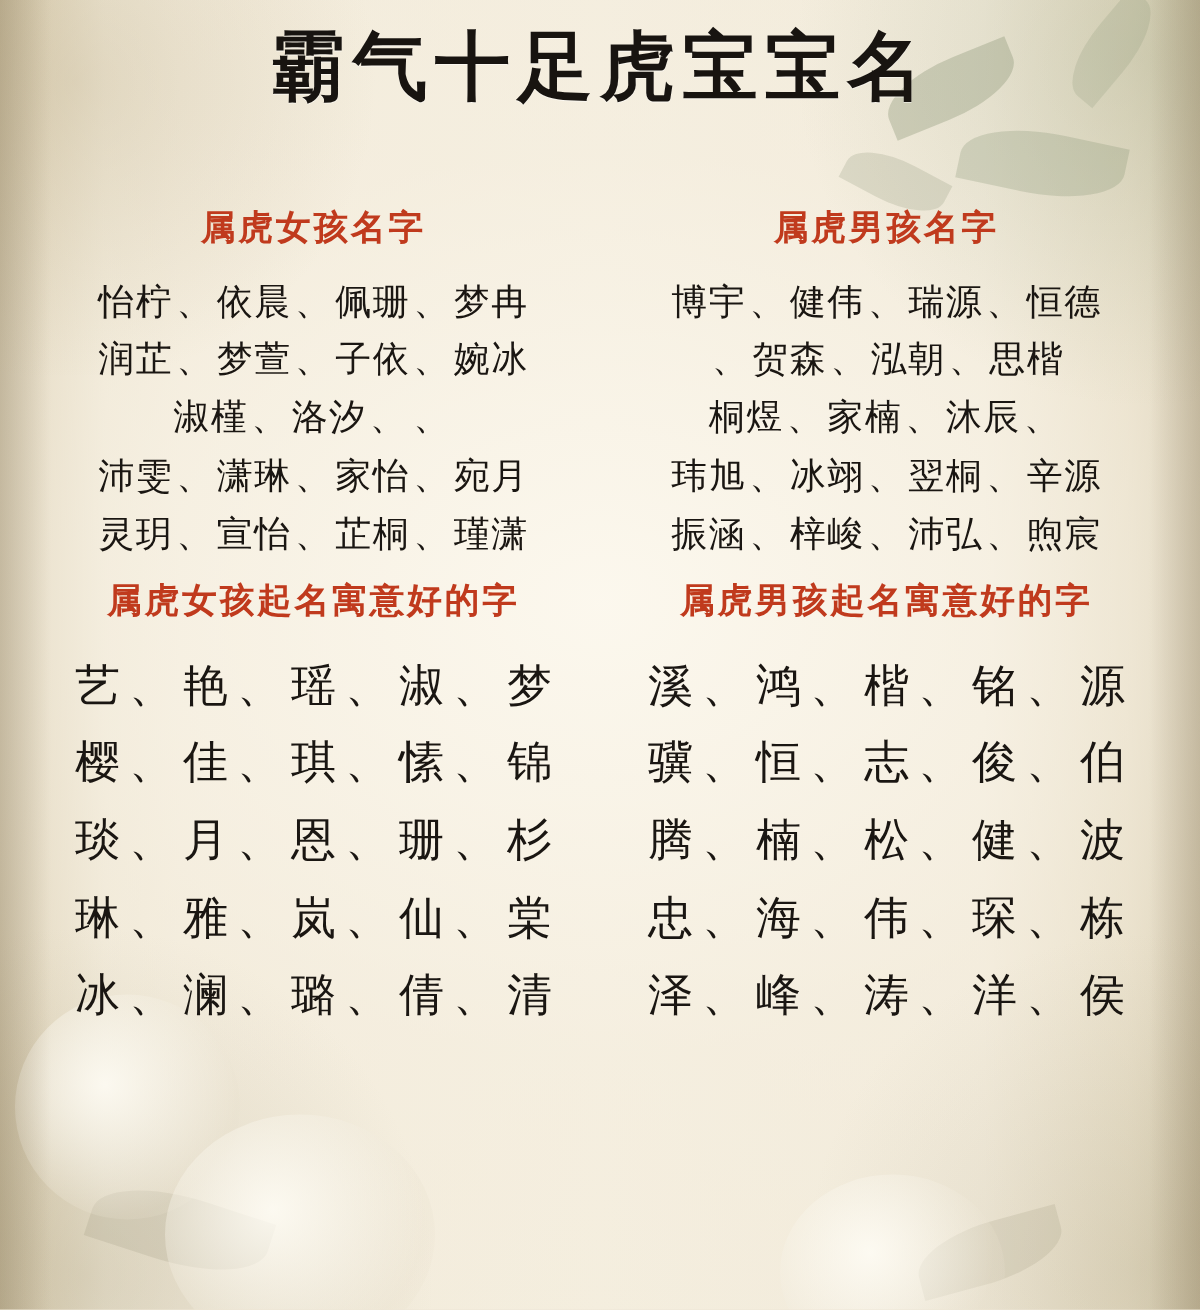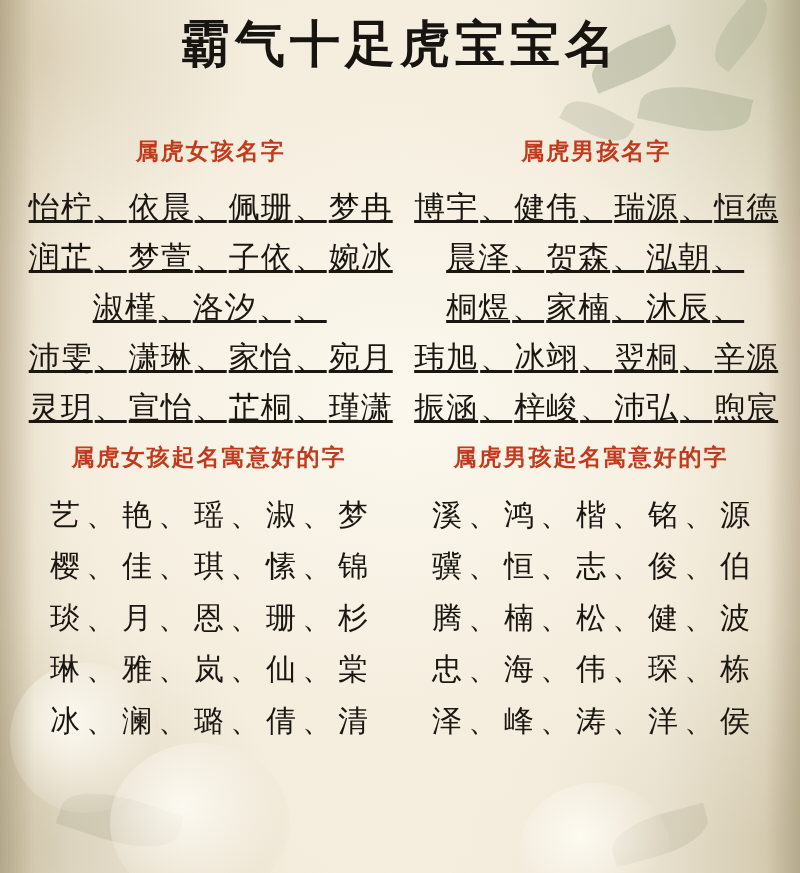--- a/index.html
+++ b/index.html
@@ -113,26 +113,25 @@
     color: #c03a1d;
     font-size: 23px;
     font-weight: bold;
     letter-spacing: 2px;
     margin-bottom: 16px;
   }
   .name-row {
     display: flex;
     justify-content: center;
     align-items: baseline;
-    font-size: 31px;
+    font-size: 24px;
     color: #1a1612;
     letter-spacing: 1px;
     line-height: 1.62;
     white-space: nowrap;
-    text-decoration: underline;
   }
   .chars-row {
     display: flex;
     justify-content: center;
     align-items: baseline;
     font-size: 30px;
     color: #1a1612;
     line-height: 1.72;
     white-space: nowrap;
   }
@@ -219,26 +218,26 @@
               <div class="name-row">
                 <span class="item">博宇</span>
                 <span class="sep">、</span>
                 <span class="item">健伟</span>
                 <span class="sep">、</span>
                 <span class="item">瑞源</span>
                 <span class="sep">、</span>
                 <span class="item">恒德</span>
               </div>
               <div class="name-row">
-                <span class="item">晨泽</span>
                 <span class="sep">、</span>
                 <span class="item">贺森</span>
                 <span class="sep">、</span>
                 <span class="item">泓朝</span>
                 <span class="sep">、</span>
+                <span class="item">思楷</span>
               </div>
               <div class="name-row">
                 <span class="item">桐煜</span>
                 <span class="sep">、</span>
                 <span class="item">家楠</span>
                 <span class="sep">、</span>
                 <span class="item">沐辰</span>
                 <span class="sep">、</span>
               </div>
               <div class="name-row">

